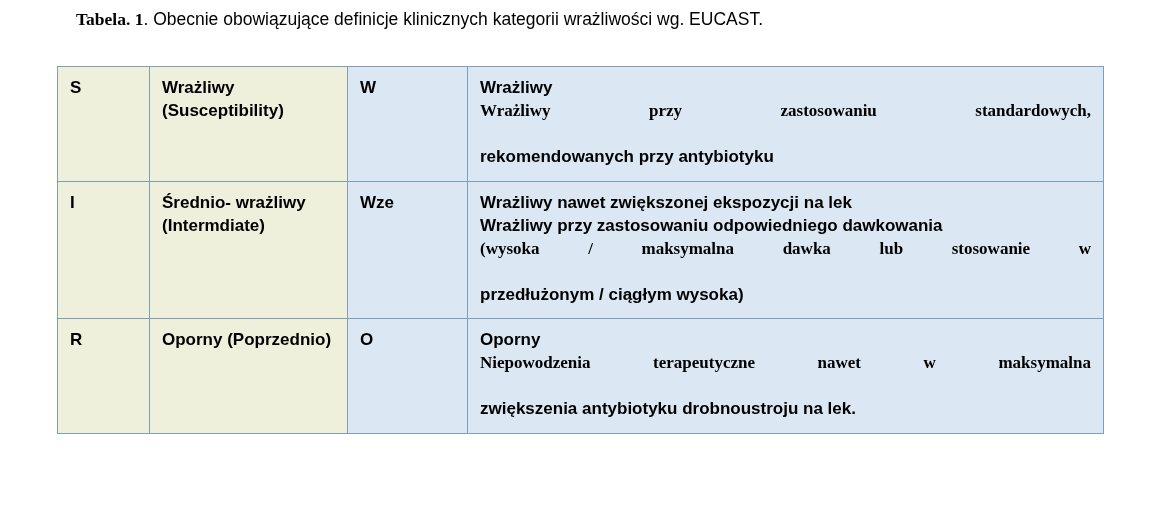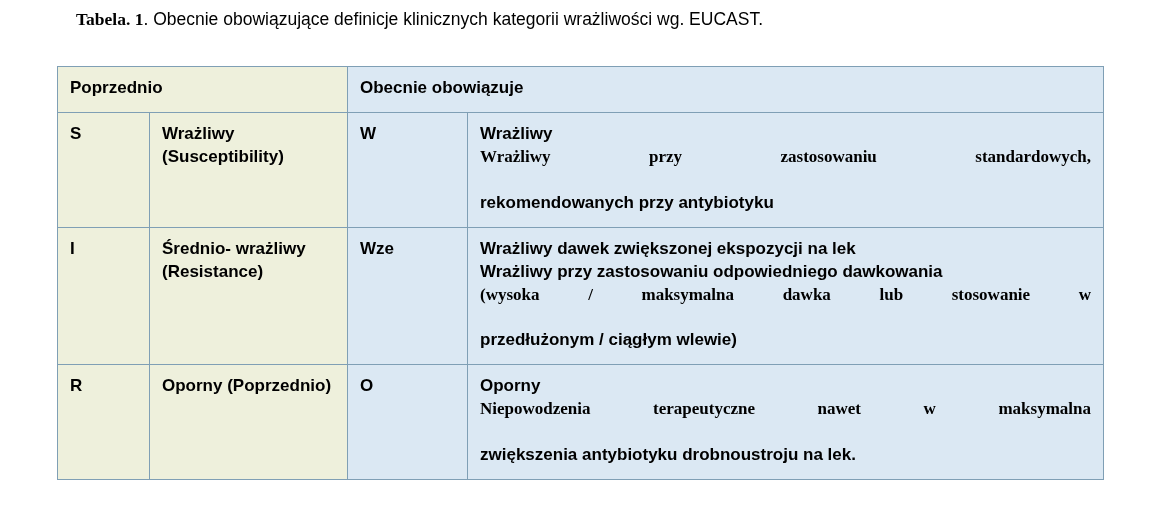--- a/index.html
+++ b/index.html
@@ -115,52 +115,48 @@
   </div>
 
   <table class="eucast">
     <colgroup>
       <col class="c1">
         <col class="c2">
         <col class="c3">
         <col class="c4">
     </colgroup>
     <tbody>
-      <tr>
-        <td class="hdr-left" colspan="2">Poprzednio</td>
-        <td class="hdr-right" colspan="2">Obecnie obowiązuje</td>
-      </tr>
 
       <tr>
         <td class="old-letter">S</td>
         <td class="old-text">
           <span class="line">Wrażliwy</span>
           <span class="line">(Susceptibility)</span>
         </td>
         <td class="new-letter">W</td>
         <td class="new-text">
           <span class="line">Wrażliwy</span>
           <span class="just">Wrażliwy przy zastosowaniu standardowych,</span>
           <span class="line">rekomendowanych przy antybiotyku</span>
         </td>
       </tr>
 
       <tr>
         <td class="old-letter">I</td>
         <td class="old-text">
           <span class="line">Średnio-</span>
           <span class="line">wrażliwy</span>
-          <span class="line">(Resistance)</span>
+          <span class="line">(Intermdiate)</span>
         </td>
         <td class="new-letter">Wze</td>
         <td class="new-text">
-          <span class="line">Wrażliwy dawek zwiększonej ekspozycji na lek</span>
+          <span class="line">Wrażliwy nawet zwiększonej ekspozycji na lek</span>
           <span class="line"> Wrażliwy przy zastosowaniu odpowiedniego dawkowania</span>
           <span class="just">(wysoka / maksymalna dawka lub stosowanie w</span>
-          <span class="line">przedłużonym / ciągłym wlewie)</span>
+          <span class="line">przedłużonym / ciągłym wysoka)</span>
         </td>
       </tr>
 
       <tr>
         <td class="old-letter">R</td>
         <td class="old-text">
           <span class="line">Oporny</span>
           <span class="line">(Poprzednio)</span>
         </td>
         <td class="new-letter">O</td>

